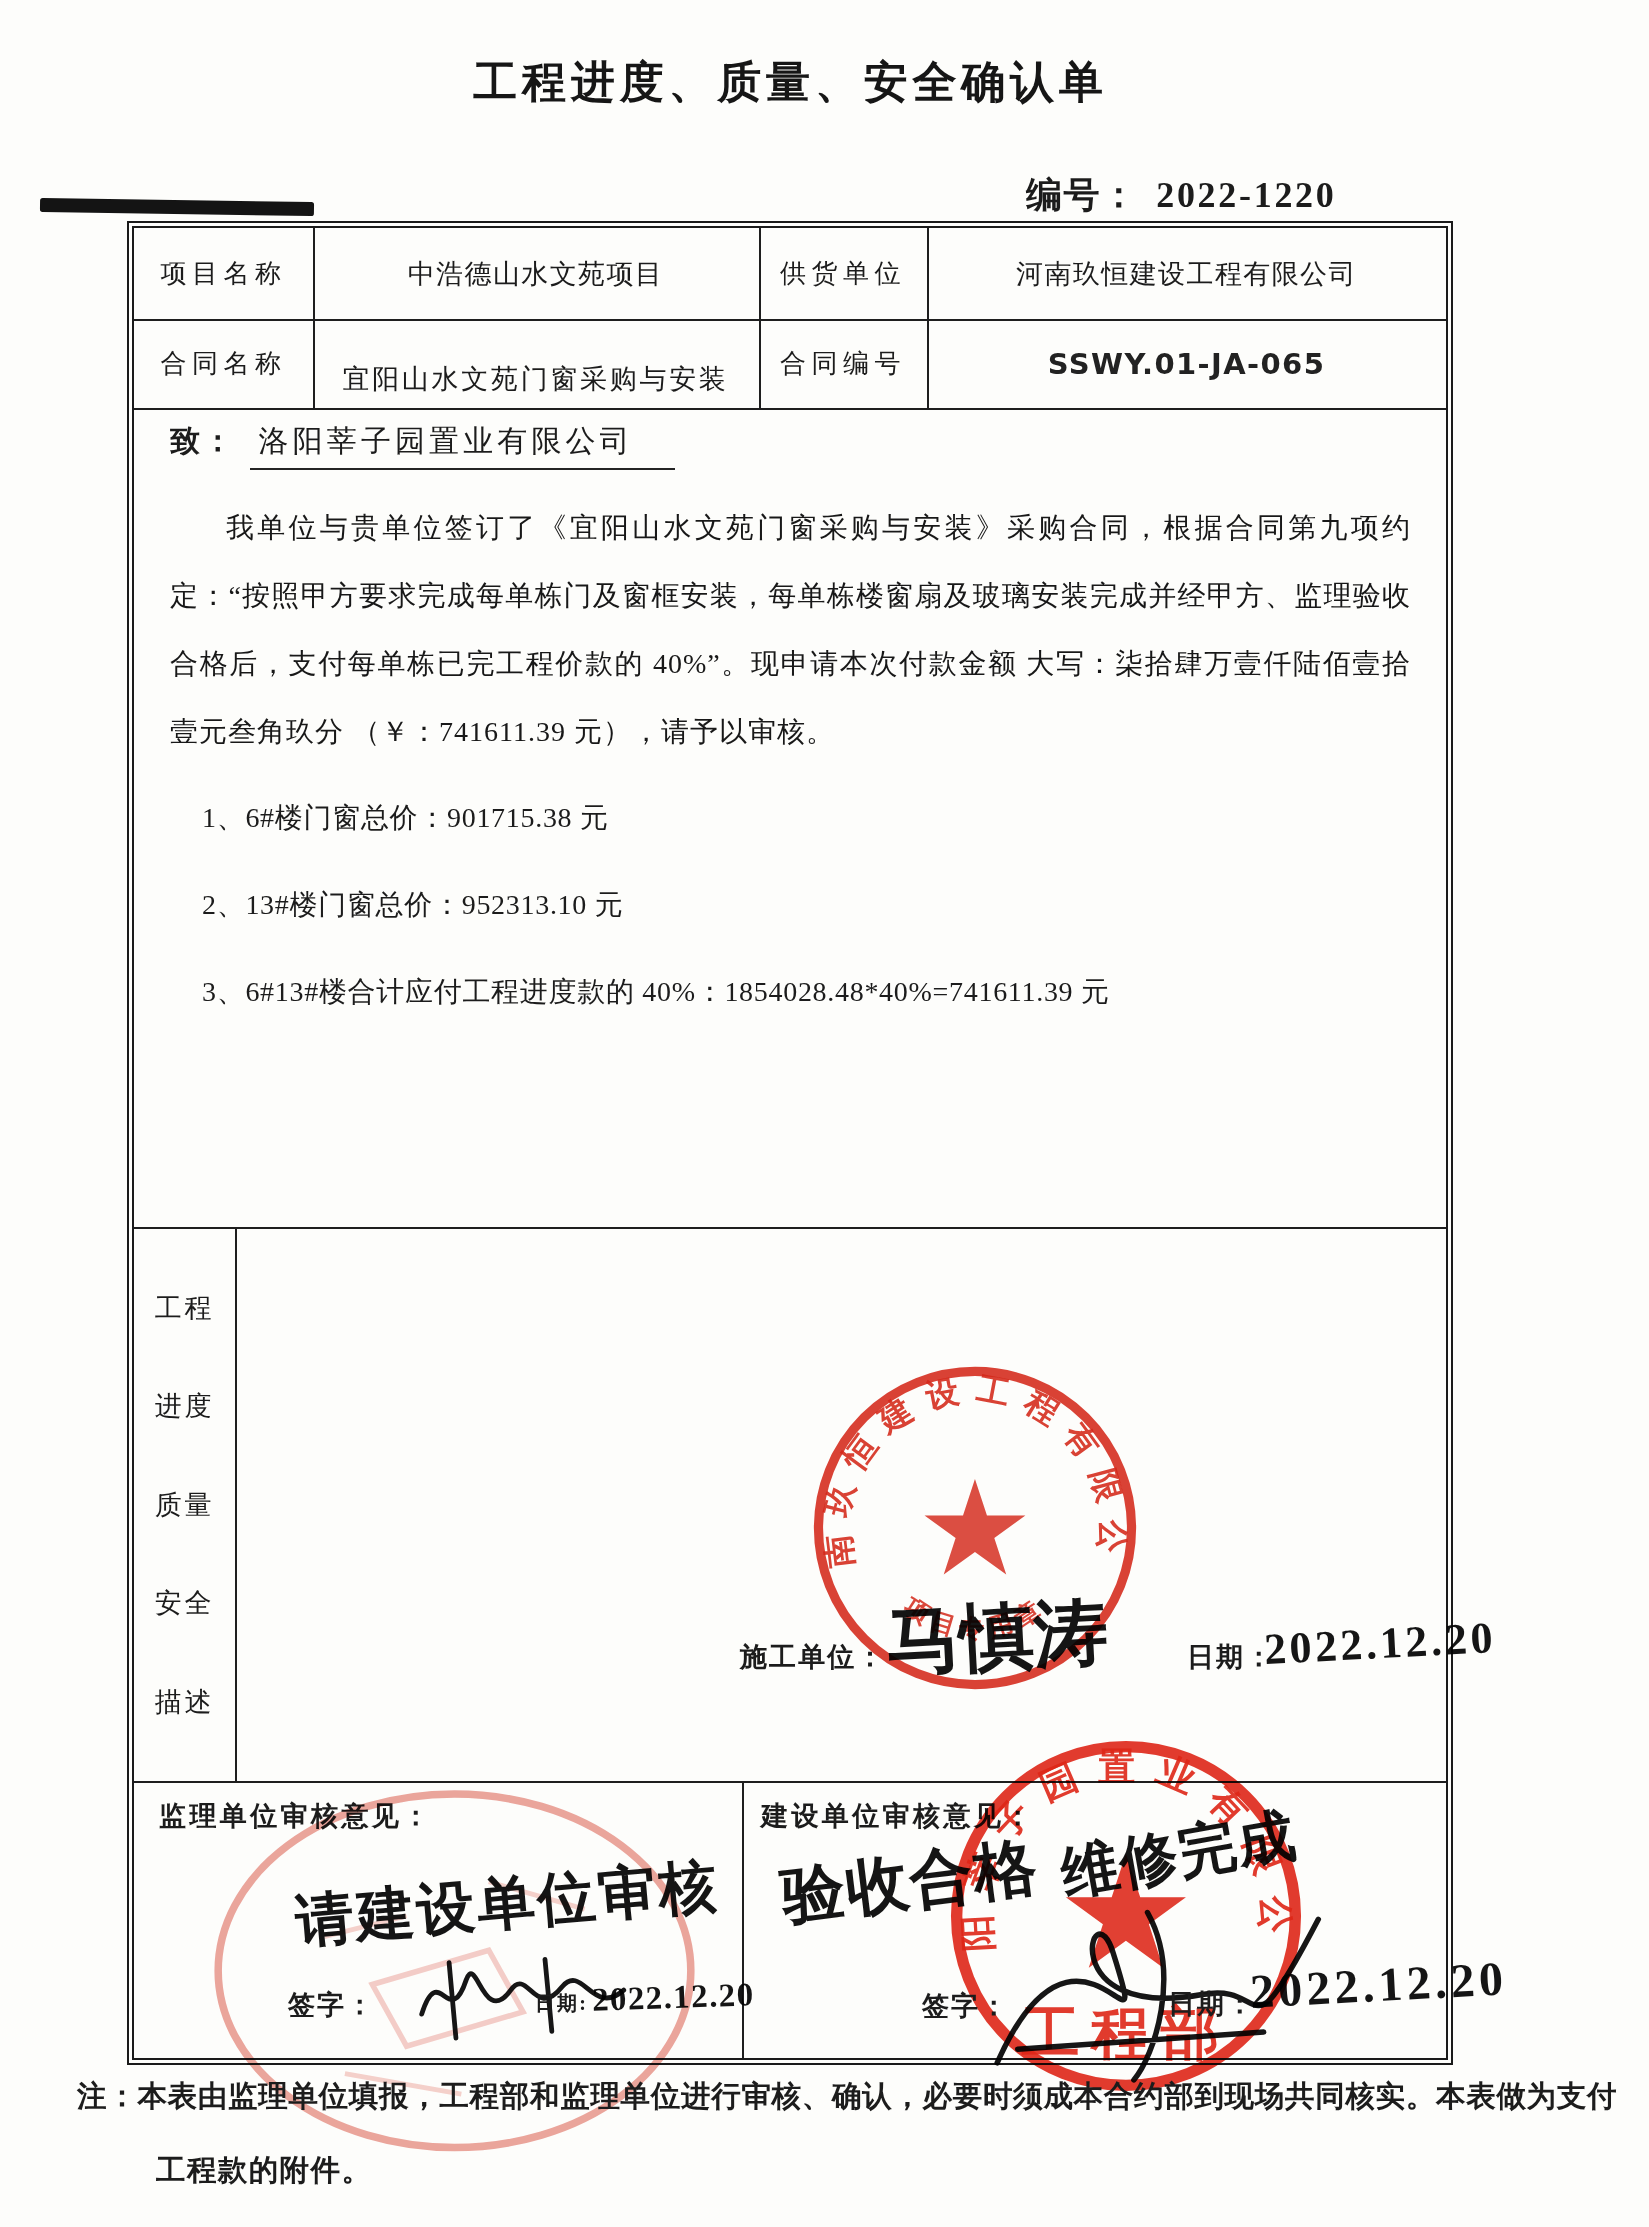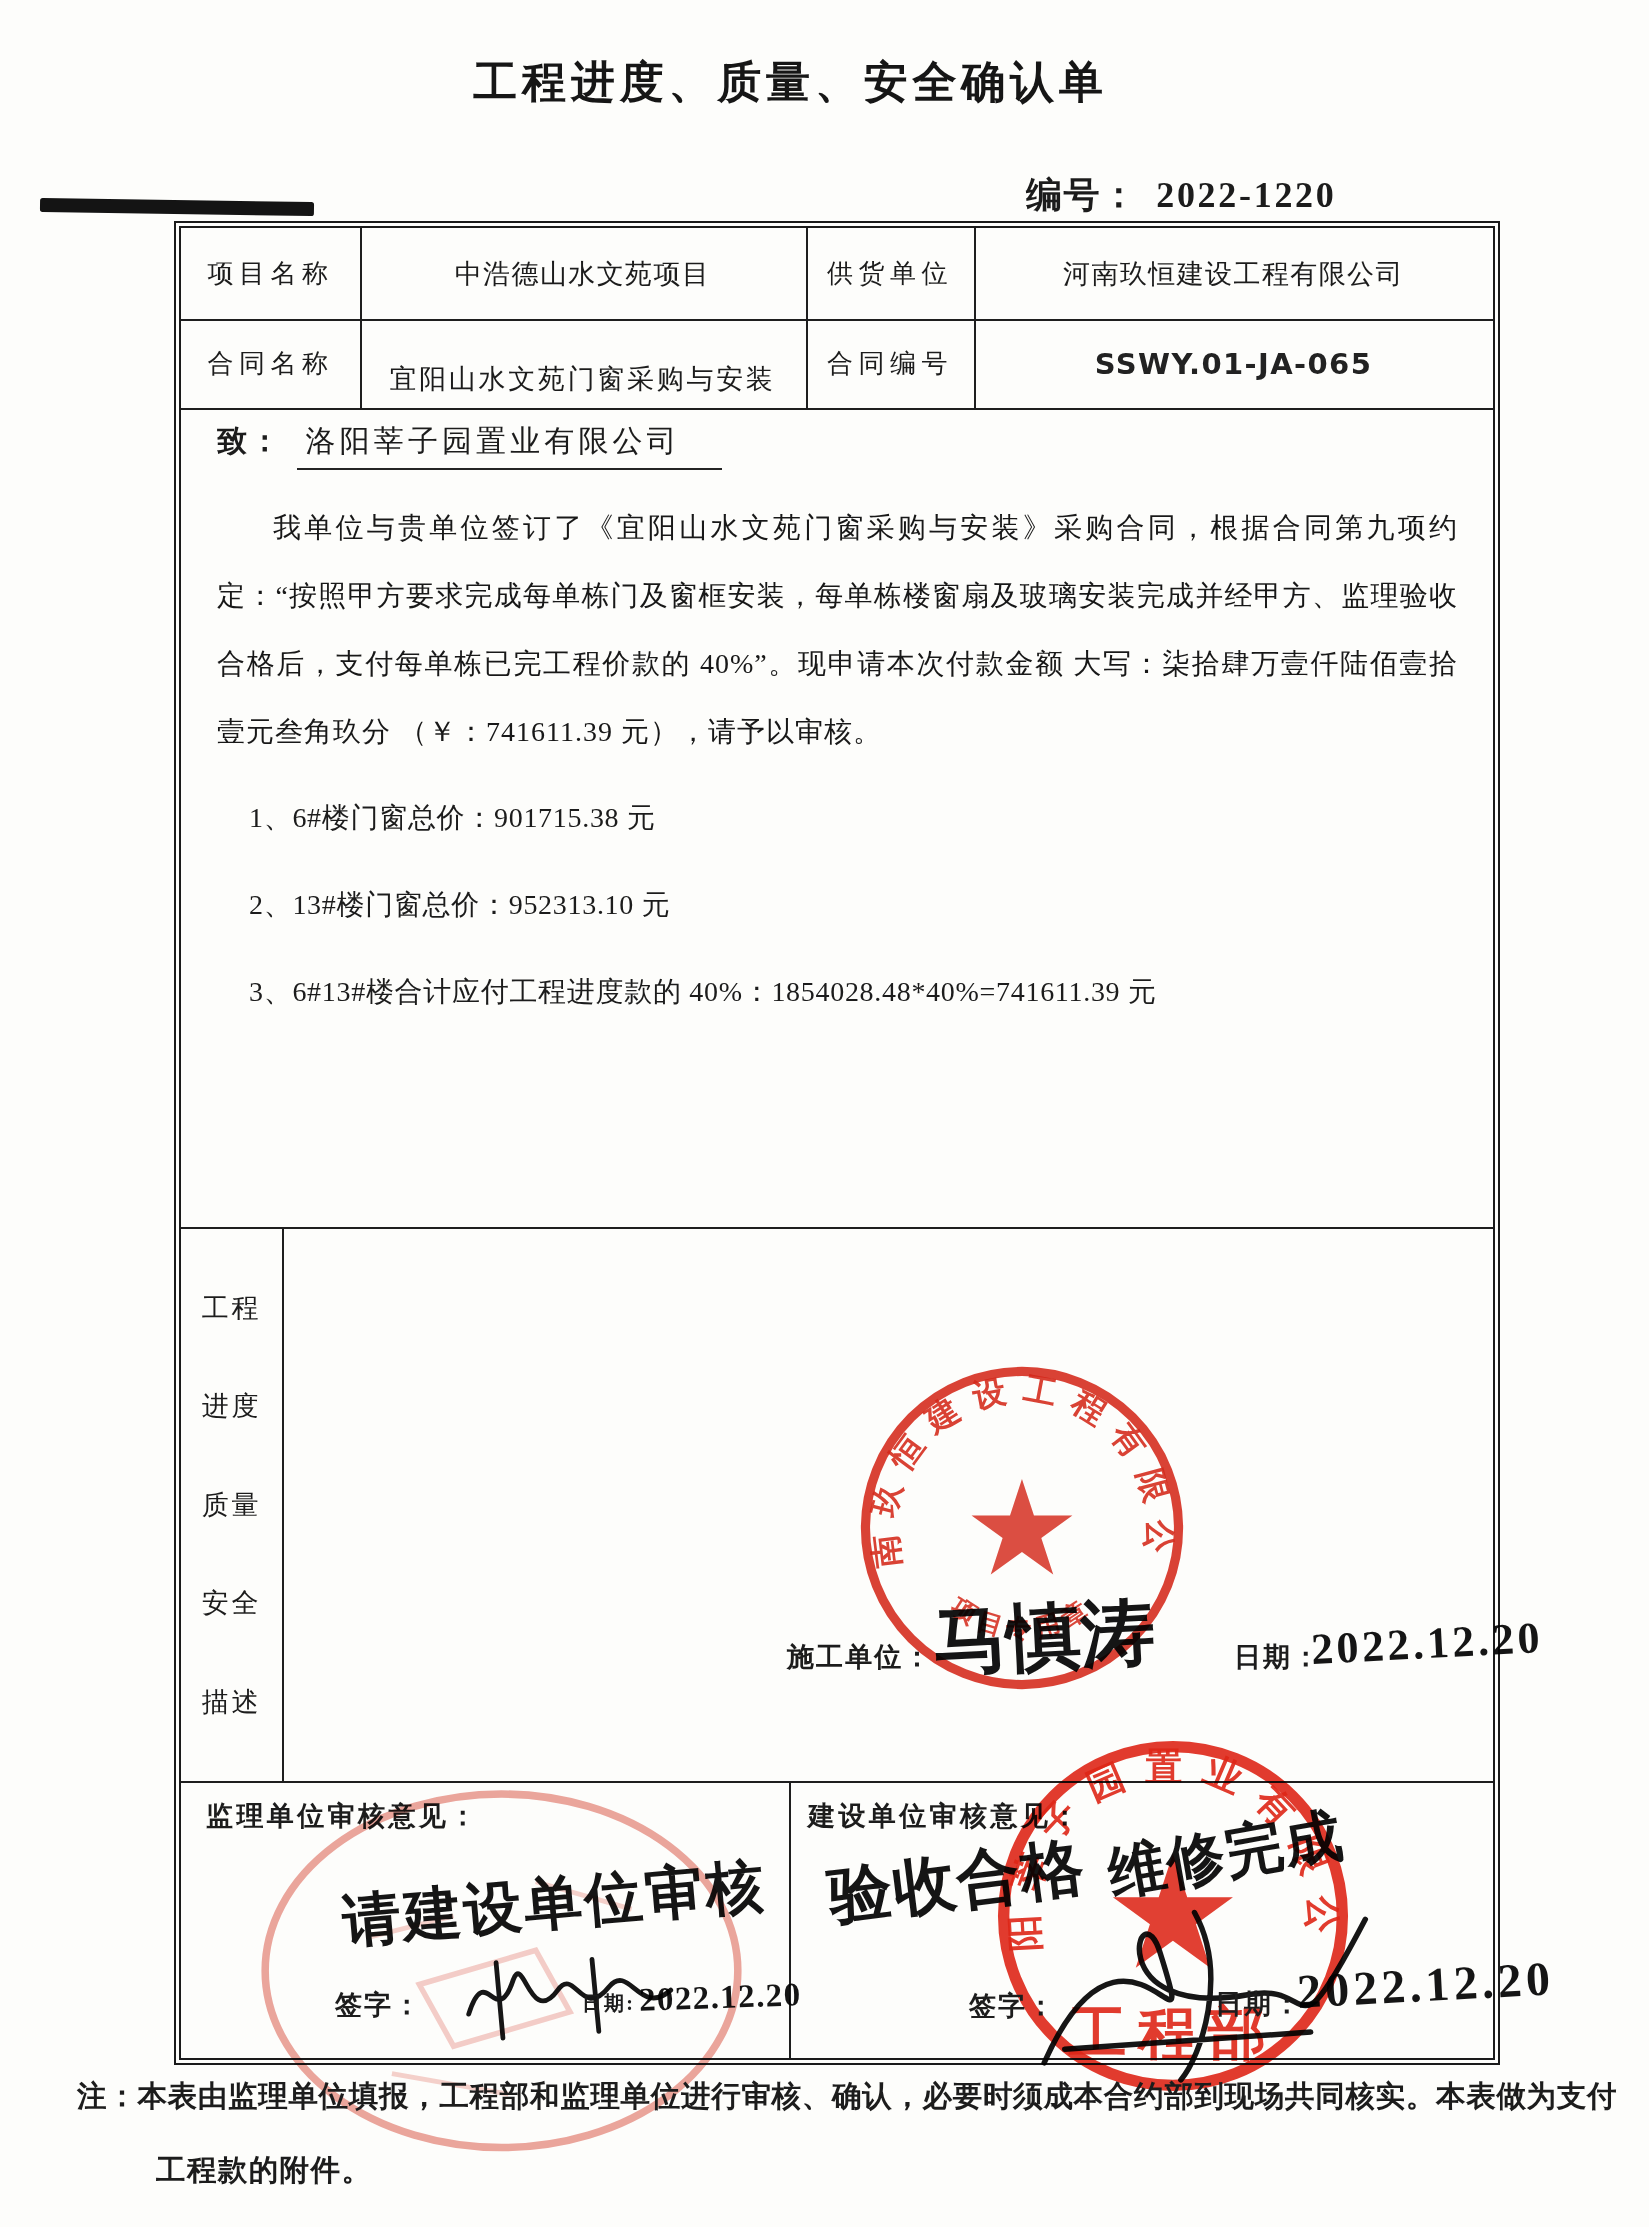--- a/index.html
+++ b/index.html
@@ -16,21 +16,20 @@
     font-size:44px;font-weight:bold;letter-spacing:4.8px;color:#161616;
   }
   .doc-number{left:1026px;top:155px;font-size:36px;font-weight:bold;letter-spacing:1.4px;margin-top:16px;}
   .doc-number .num{margin-left:18px;letter-spacing:2.7px;}
   .smear{left:40px;top:200px;width:274px;height:13.7px;background:#141414;border-radius:2.7px;transform:rotate(.9deg);}
   
   .sheet{
     left:132px;top:226px;width:1312px;height:1830px;
     border:2.7px solid #1a1a1a;outline:2.1px solid #1a1a1a;outline-offset:3.4px;
     overflow:visible;
-    margin-left:47px;
   }
   .hline{position:absolute;left:0;width:100%;height:2.1px;background:#1e1e1e;}
   .vline{position:absolute;width:2.1px;background:#1e1e1e;}
   .cell{position:absolute;display:flex;align-items:center;justify-content:center;text-align:center;}
   .lab{font-size:26px;letter-spacing:5.5px;}
   .val{font-size:27px;letter-spacing:1.4px;}
   .mono-val{font-family:"DejaVu Sans","Liberation Sans",sans-serif;font-size:29px;letter-spacing:1.4px;font-weight:600;color:#222;}
   
   .to-line{left:36px;top:193px;font-size:30px;}
   .to-label{font-weight:bold;letter-spacing:2.7px;}

